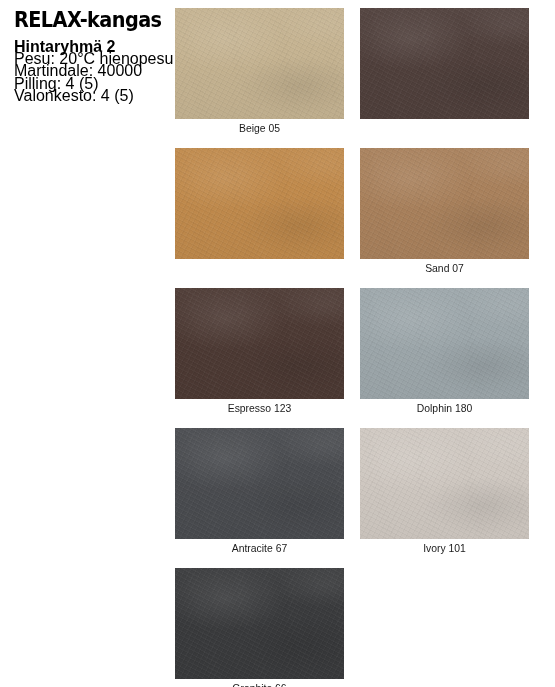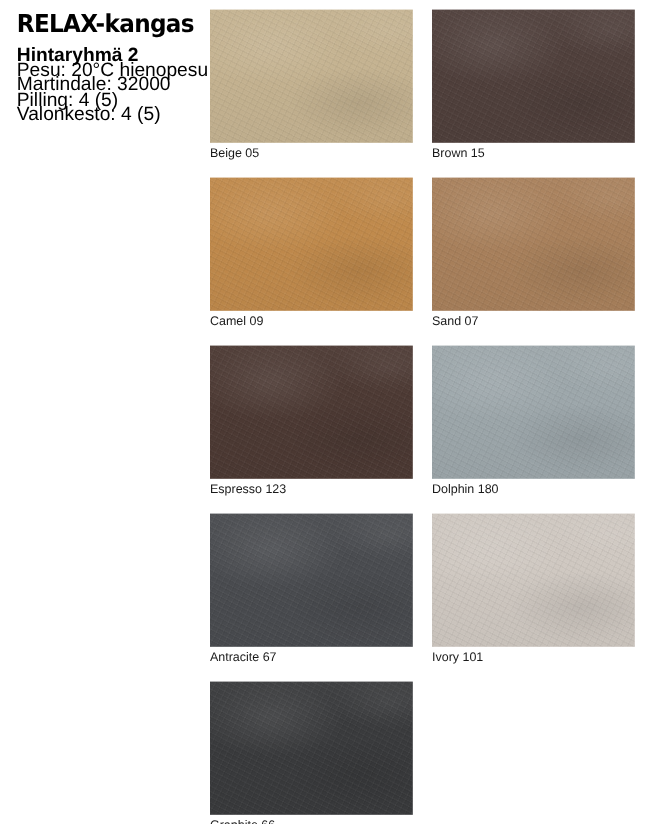--- a/index.html
+++ b/index.html
@@ -95,48 +95,47 @@
       linear-gradient(180deg, rgba(255,255,255,0.045) 0%, rgba(255,255,255,0) 34%, rgba(0,0,0,0.035) 100%);
     pointer-events: none;
     opacity: 0.95;
   }
   .swatch-label {
     font-size: 10.4px;
     line-height: 14px;
     color: #1a1a1a;
     padding-top: 3px;
     white-space: nowrap;
+    text-align: center;
   }
 </style>
 </head>
 <body>
 
 <div class="info-panel">
   <h1 class="fabric-title">RELAX-kangas</h1>
   <ul class="spec-list">
       <li class="spec-strong">Hintaryhmä 2</li>
       <li>Pesu: 20°C hienopesu</li>
-      <li>Martindale: 32000</li>
+      <li>Martindale: 40000</li>
       <li>Pilling: 4 (5)</li>
       <li>Valonkesto: 4 (5)</li>
     </ul>
 </div>
 
 <div class="swatch-grid">
     <div class="swatch-cell">
       <div class="swatch-chip" style="background-color: rgb(197, 179, 145);"></div>
       <div class="swatch-label">Beige 05</div>
     </div>
     <div class="swatch-cell">
       <div class="swatch-chip" style="background-color: rgb(80, 64, 60);"></div>
-      <div class="swatch-label">Brown 15</div>
     </div>
     <div class="swatch-cell">
       <div class="swatch-chip" style="background-color: rgb(192, 138, 76);"></div>
-      <div class="swatch-label">Camel 09</div>
     </div>
     <div class="swatch-cell">
       <div class="swatch-chip" style="background-color: rgb(169, 129, 92);"></div>
       <div class="swatch-label">Sand 07</div>
     </div>
     <div class="swatch-cell">
       <div class="swatch-chip" style="background-color: rgb(77, 58, 52);"></div>
       <div class="swatch-label">Espresso 123</div>
     </div>
     <div class="swatch-cell">

